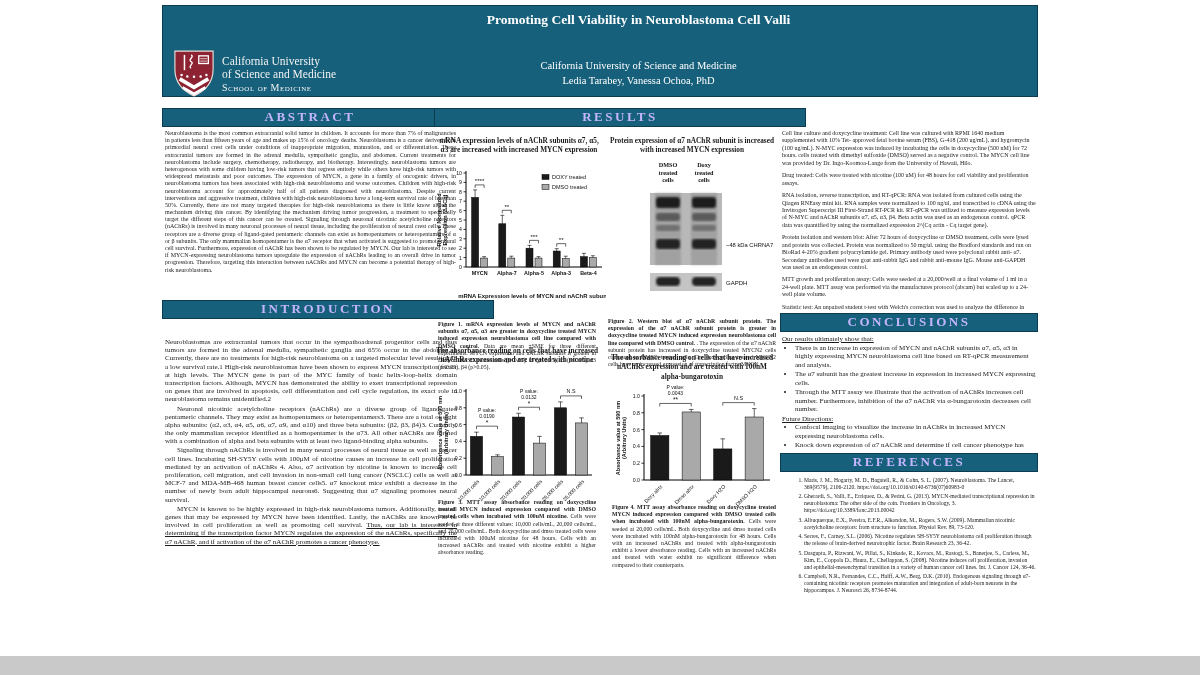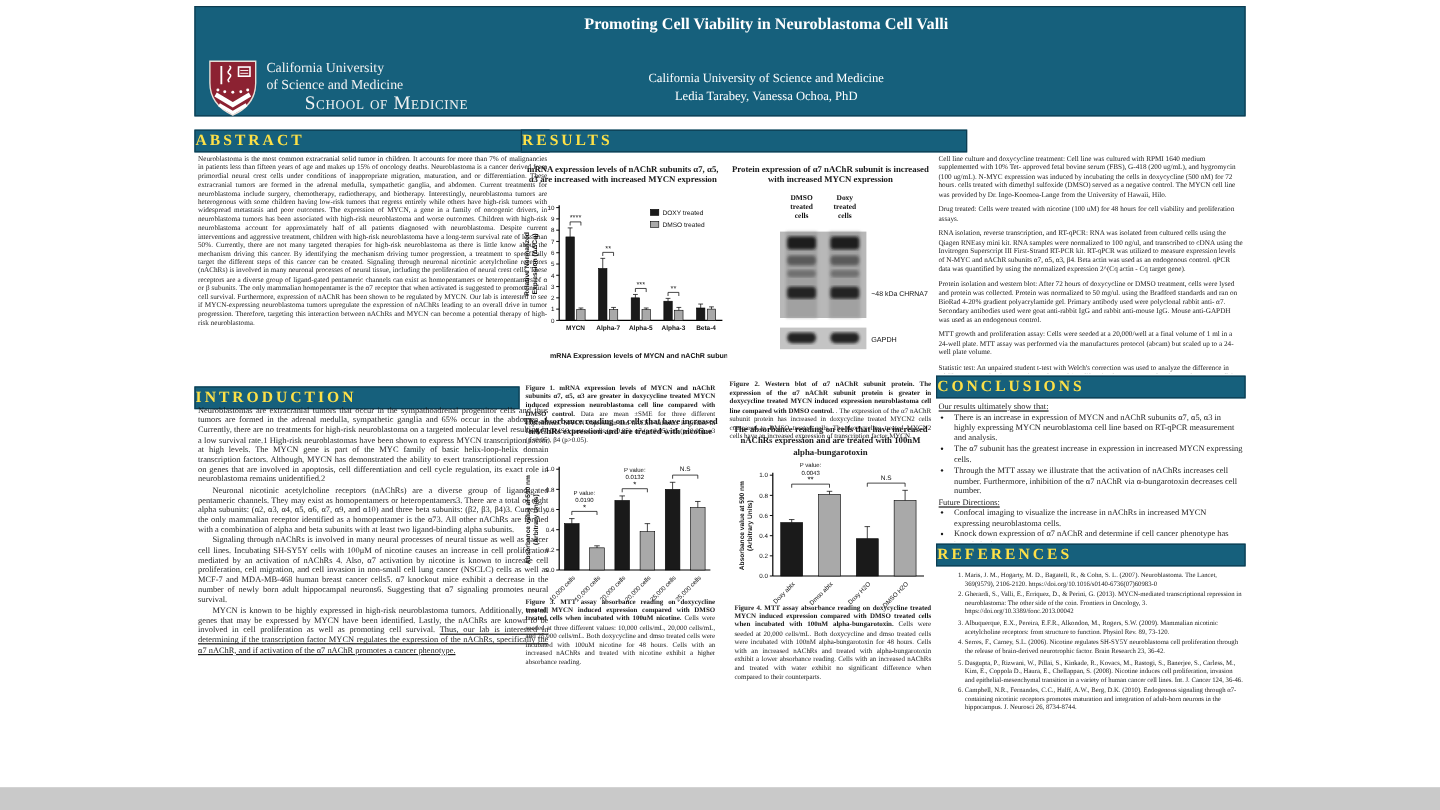--- a/index.html
+++ b/index.html
@@ -11,25 +11,25 @@
 
   
   .hdr { position:absolute; left:0; top:0; width:876px; height:92px; background:#16607C;
          border:1px solid #0d3c50; color:#ffffff; }
   .title { position:absolute; left:105px; right:28px; top:5px; text-align:center;
            font-weight:bold; font-size:13.5px; line-height:1.35; }
   .authors { position:absolute; left:105px; right:28px; top:52px; text-align:center;
              font-size:10.5px; line-height:1.45; }
   .logo { position:absolute; left:10px; top:43px; display:flex; align-items:center; }
   .logo-text { margin-left:7px; font-size:11.5px; line-height:1.18; color:#f2f2f2; }
-  .logo-text .sc { font-variant:small-caps; font-size:16px; letter-spacing:0.5px;margin-left:32px; }
+  .logo-text .sc { font-variant:small-caps; font-size:10px; letter-spacing:0.5px; }
 
   
   .bar { position:absolute; height:19px; background:#16607C; border:1px solid #0d3c50;
-         color:#fde047; font-weight:bold; font-size:13px;
+         color:#c4b5fd; text-align:center; font-weight:bold; font-size:13px;
          line-height:16px; letter-spacing:2.5px; }
 
   .txt { position:absolute; overflow:hidden; }
   #abstract-text { left:3px; top:125px; width:291px; height:183px; font-size:6px;
                    line-height:1.2; text-align:justify; }
   #intro-text { left:3px; top:333px; width:292px; height:212px; font-size:7px;
                 line-height:1.17; text-align:justify; }
   #intro-text p { margin-bottom:1px; }
   #intro-text p.ind { text-indent:12px; }
   .ul { text-decoration:underline; }
@@ -85,21 +85,21 @@
           <div>California University</div>
           <div>of Science and Medicine</div>
           <div class="sc">School of Medicine</div>
         </div>
       </div>
     </div>
 
     <div class="bar" style="left:0;top:103px;width:296px">ABSTRACT</div>
     <div class="txt" id="abstract-text">Neuroblastoma is the most common extracranial solid tumor in children. It accounts for more than 7% of malignancies in patients less than fifteen years of age and makes up 15% of oncology deaths. Neuroblastoma is a cancer derived from primordial neural crest cells under conditions of inappropriate migration, maturation, and or differentiation. These extracranial tumors are formed in the adrenal medulla, sympathetic ganglia, and abdomen. Current treatments for neuroblastoma include surgery, chemotherapy, radiotherapy, and biotherapy. Interestingly, neuroblastoma tumors are heterogenous with some children having low-risk tumors that regress entirely while others have high-risk tumors with widespread metastasis and poor outcomes. The expression of MYCN, a gene in a family of oncogenic drivers, in neuroblastoma tumors has been associated with high-risk neuroblastoma and worse outcomes. Children with high-risk neuroblastoma account for approximately half of all patients diagnosed with neuroblastoma. Despite current interventions and aggressive treatment, children with high-risk neuroblastoma have a long-term survival rate of less than 50%. Currently, there are not many targeted therapies for high-risk neuroblastoma as there is little know about the mechanism driving this cancer. By identifying the mechanism driving tumor progression, a treatment to specifically target the different steps of this cancer can be created. Signaling through neuronal nicotinic acetylcholine receptors (nAChRs) is involved in many neuronal processes of neural tissue, including the proliferation of neural crest cells. These receptors are a diverse group of ligand-gated pentameric channels can exist as homopentamers or heteropentamers of α or β subunits. The only mammalian homopentamer is the α7 receptor that when activated is suggested to promote neural cell survival. Furthermore, expression of nAChR has been shown to be regulated by MYCN. Our lab is interested to see if MYCN-expressing neuroblastoma tumors upregulate the expression of nAChRs leading to an overall drive in tumor progression. Therefore, targeting this interaction between nAChRs and MYCN can become a potential therapy of high-risk neuroblastoma.</div>
 
-    <div class="bar" style="left:0;top:317px;width:271px">INTRODUCTION</div>
+    <div class="bar" style="left:0;top:295px;width:332px">INTRODUCTION</div>
     <div class="txt" id="intro-text">
       <p>Neuroblastomas are extracranial tumors that occur in the sympathoadrenal progenitor cells and thus tumors are formed in the adrenal medulla, sympathetic ganglia and 65% occur in the abdomen. 1  Currently, there are no treatments for high-risk neuroblastoma on a targeted molecular level resulting in a low survival rate.1  High-risk neuroblastomas have been shown to express MYCN transcription factor at high levels. The MYCN gene is part of the MYC family of basic helix-loop-helix domain transcription factors. Although, MYCN has demonstrated the ability to exert transcriptional repression on genes that are involved in apoptosis, cell differentiation and cell cycle regulation, its exact role in neuroblastoma remains unidentified.2</p>
       <p class="ind">Neuronal nicotinic acetylcholine receptors (nAChRs) are a diverse group of ligand-gated pentameric channels. They may exist as homopentamers or heteropentamers3. There are a total of eight alpha subunits: (α2, α3, α4, α5, α6, α7, α9, and α10) and three beta subunits: (β2, β3, β4)3. Currently, the only mammalian receptor identified as a homopentamer is the α73. All other nAChRs are formed with a combination of alpha and beta subunits with at least two ligand-binding alpha subunits.</p>
       <p class="ind">Signaling through nAChRs is involved in many neural processes of neural tissue as well as cancer cell lines. Incubating SH-SY5Y cells with 100μM of nicotine causes an increase in cell proliferation mediated by an activation of nAChRs 4. Also, α7 activation by nicotine is known to increase cell proliferation, cell migration, and cell invasion in non-small cell lung cancer (NSCLC) cells as well as MCF-7 and MDA-MB-468 human breast cancer cells5. α7 knockout mice exhibit a decrease in the number of newly born adult hippocampal neurons6. Suggesting that α7 signaling promotes neural survival.</p>
       <p class="ind"><span>MYCN is known to be highly expressed in high-risk neuroblastoma tumors. Additionally, not all genes that may be expressed by MYCN have been identified. Lastly, the nAChRs are known to be involved in cell proliferation as well as promoting cell survival. </span><span class="ul">Thus, our lab is interested in determining if the transcription factor MYCN regulates the expression of the nAChRs, specifically the α7 nAChR, and if activation of the α7 nAChR promotes a cancer phenotype.</span></p>
     </div>
 
     <div class="bar" style="left:272px;top:103px;width:372px">RESULTS</div>
 
     <div class="figtitle" style="left:276px;top:131px;width:162px">mRNA expression levels of nAChR subunits α7, α5, α3 are increased with increased MYCN expression</div>

